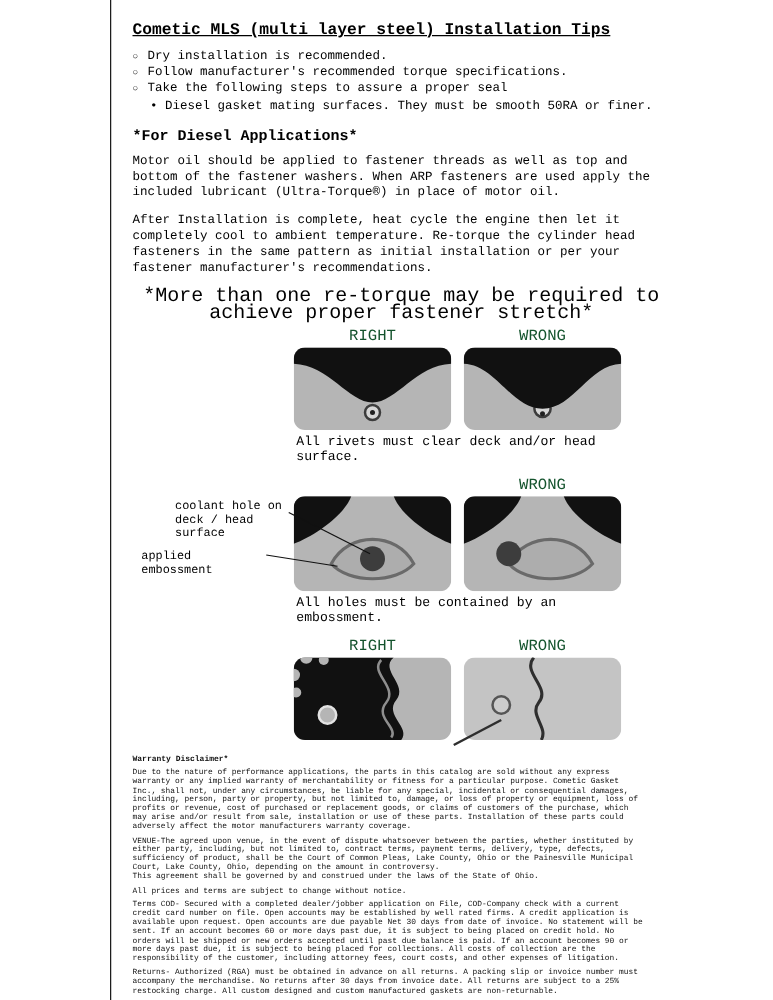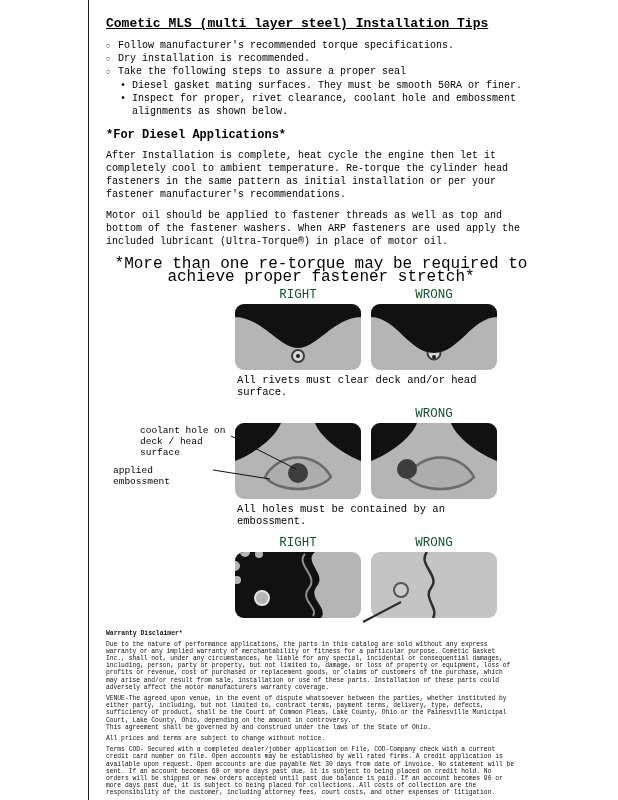--- a/index.html
+++ b/index.html
@@ -44,43 +44,39 @@
 <div class="page">
   <div class="left-rule"></div>
 
   <div class="content">
 
     <div class="title">Cometic MLS (multi layer steel) Installation Tips</div>
 
     <div>
       <div class="tip">
         <span class="marker m-circle"></span>
-        <span>Follow manufacturer's recommended torque specifications.</span>
+        <span>Dry installation is recommended.</span>
       </div>
       <div class="tip">
         <span class="marker m-circle"></span>
-        <span>Dry installation is recommended.</span>
+        <span>Follow manufacturer's recommended torque specifications.</span>
       </div>
       <div class="tip">
         <span class="marker m-circle"></span>
         <span>Take the following steps to assure a proper seal</span>
       </div>
       <div class="subtip">
         <span class="marker m-dot"></span>
         <span>Diesel gasket mating surfaces.  They must be smooth 50RA or finer.</span>
       </div>
-      <div class="subtip">
-        <span class="marker m-dot"></span>
-        <span>Inspect for proper, rivet clearance, coolant hole and embossment alignments as shown below.</span>
-      </div>
     </div>
 
     <div class="diesel-heading">*For Diesel Applications*</div>
+    <p class="body-p">Motor oil should be applied to fastener threads as well as top and bottom of the fastener washers. When ARP fasteners are used apply the included lubricant (Ultra-Torque®) in place of motor oil.</p>
     <p class="body-p">After Installation is complete, heat cycle the engine then let it completely cool to ambient temperature. Re-torque the cylinder head fasteners in the same pattern as initial installation or per your fastener manufacturer's recommendations.</p>
-    <p class="body-p">Motor oil should be applied to fastener threads as well as top and bottom of the fastener washers. When ARP fasteners are used apply the included lubricant (Ultra-Torque®) in place of motor oil.</p>
     <p class="note-p">*More than one re-torque may be required to achieve proper fastener stretch*</p>
 
     <div class="figures">
 
       <div class="fig-row">
         <div class="fig-labels">
           <span>RIGHT</span>
           <span>WRONG</span>
         </div>
         <div class="panels">

